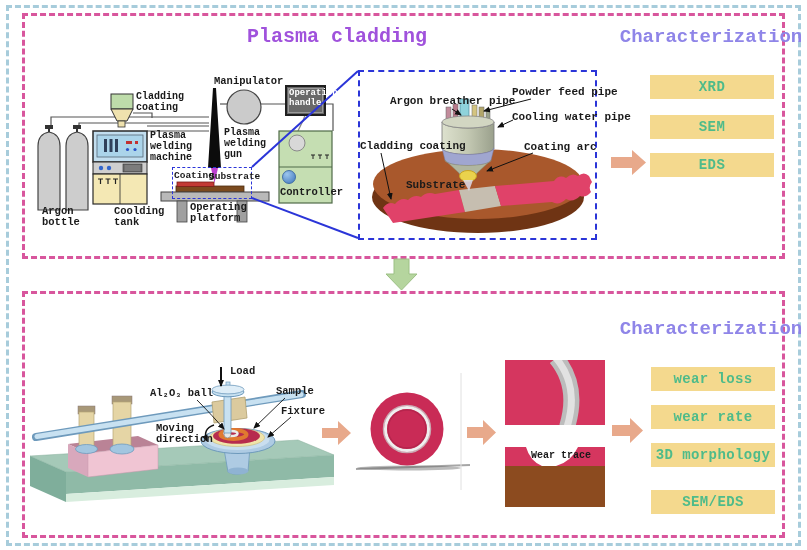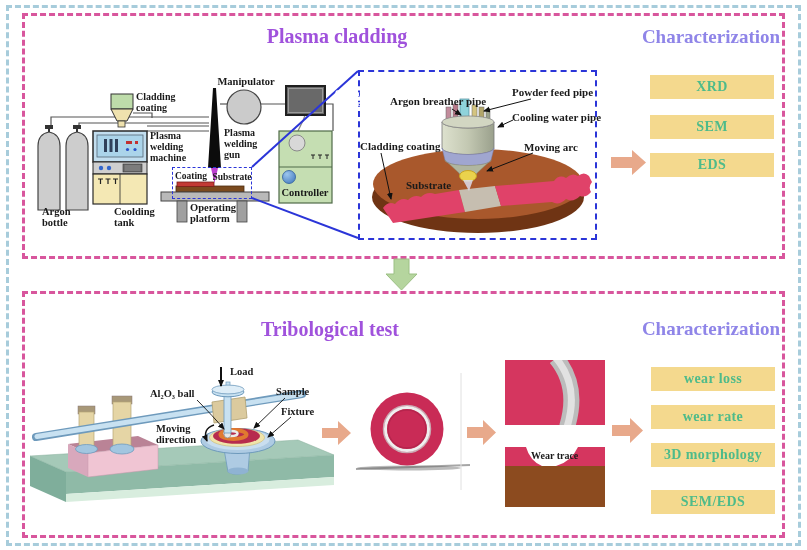--- a/index.html
+++ b/index.html
@@ -1,17 +1,17 @@
 <!DOCTYPE html>
 <html style="--frame-blue: #A7CCDB; --frame-pink: #D8569D; --inset-blue: #2B35D8; --title-purple: #A052DC; --title-violet: #8F85E8; --button-bg: #F4D98E; --button-text: #4EBB8A; --arrow-salmon: #E8A98B; --arrow-green: #B5D59E; --label-dark: #1a1a1a;"><head>
 <meta charset="utf-8">
 <style>
   html,body{margin:0;padding:0;background:#fff;}
   #fig{position:relative;width:807px;height:550px;background:#fff;outline:1px solid #c9c9c9;
-       font-family:Liberation Serif, serif;overflow:hidden;}
+       font-family:Liberation Mono, monospace;overflow:hidden;}
   .dashed-frame{position:absolute;z-index:0;pointer-events:none;}
   .outer-frame{left:6px;top:5px;width:789px;height:535px;border:3px dashed var(--frame-blue,#A7CCDB);}
   .section-box{border:3px dashed var(--frame-pink,#D8569D);}
   .box-top{left:22px;top:13px;width:757px;height:240px;}
   .box-bottom{left:22px;top:291px;width:757px;height:241px;}
   svg#art{position:absolute;left:0;top:0;z-index:1;}
   .inset-box{position:absolute;z-index:2;left:358px;top:70px;width:235px;height:166px;
              border:2.5px dashed var(--inset-blue,#2B35D8);pointer-events:none;}
   .zoom-src{position:absolute;z-index:2;left:172px;top:167px;width:78px;height:30px;
             border:1.5px dashed var(--inset-blue,#2B35D8);pointer-events:none;}
@@ -246,48 +246,47 @@
       <path d="M612,425 L630,425 L630,418 L643,430.5 L630,443 L630,436 L612,436 Z" fill="#E8A98B"></path>
       <path d="M394,259 L409,259 L409,274 L417,274 L401.5,290 L386,274 L394,274 Z" fill="#B5D59E" stroke="#9CC084"></path>
     </g>
   </svg>
 
   <div class="inset-box"></div>
   <div class="zoom-src"></div>
 
   <div class="title t-purple" style="left:237px;top:25px;width:200px;">Plasma cladding</div>
   <div class="title t-violet" style="left:616px;top:26px;width:190px;">Characterization</div>
-  <div class="title t-purple" style="left:230px;top:318px;width:200px;">Tribological test</div>
   <div class="title t-violet" style="left:616px;top:318px;width:190px;">Characterization</div>
 
   <div class="btn" style="left:650px;top:75px;">XRD</div>
   <div class="btn" style="left:650px;top:153px;">EDS</div>
   <div class="btn" style="left:650px;top:115px;">SEM</div>
   <div class="btn" style="left:651px;top:405px;">wear rate</div>
   <div class="btn" style="left:651px;top:367px;">wear loss</div>
   <div class="btn" style="left:651px;top:443px;">3D morphology</div>
   <div class="btn" style="left:651px;top:490px;">SEM/EDS</div>
 
   <div class="lbl ctr nw" style="left:214px;top:76px;width:64px;font-size:10.5px;">Manipulator</div>
   <div class="lbl" style="left:136px;top:92px;width:50px;font-size:10px;">Cladding coating</div>
   <div class="lbl" style="left:150px;top:131px;width:48px;font-size:10px;">Plasma welding machine</div>
   <div class="lbl" style="left:224px;top:128px;width:46px;font-size:10px;">Plasma welding gun</div>
-  <div class="lbl white" style="left:289px;top:89px;width:40px;font-size:9px;margin-left:46px;">Operation handle</div>
+  <div class="lbl white" style="left:289px;top:89px;width:40px;font-size:9px;">Operation handle</div>
   <div class="lbl ctr nw" style="left:280px;top:187px;width:50px;font-size:10.5px;">Controller</div>
   <div class="lbl ctr nw" style="left:174px;top:171px;width:34px;font-size:9.5px;">Coating</div>
   <div class="lbl ctr nw" style="left:209px;top:172px;width:46px;font-size:9.5px;">Substrate</div>
   <div class="lbl" style="left:190px;top:202px;width:54px;font-size:10.5px;">Operating platform</div>
   <div class="lbl" style="left:42px;top:206px;width:40px;font-size:10.5px;">Argon bottle</div>
   <div class="lbl" style="left:114px;top:206px;width:48px;font-size:10.5px;">Coolding tank</div>
 
   <div class="lbl nw" style="left:390px;top:96px;font-size:11px;">Argon breather pipe</div>
   <div class="lbl nw" style="left:512px;top:87px;font-size:11px;">Powder feed pipe</div>
   <div class="lbl nw" style="left:512px;top:112px;font-size:11px;">Cooling water pipe</div>
   <div class="lbl nw" style="left:360px;top:141px;font-size:11px;">Cladding coating</div>
-  <div class="lbl nw" style="left:524px;top:142px;font-size:11px;">Moving arc</div>
+  <div class="lbl nw" style="left:524px;top:142px;font-size:11px;">Coating arc</div>
   <div class="lbl nw" style="left:406px;top:180px;font-size:11px;">Substrate</div>
 
   <div class="lbl nw" style="left:230px;top:366px;font-size:10.5px;">Load</div>
   <div class="lbl nw" style="left:150px;top:388px;font-size:10.5px;">Al₂O₃ ball</div>
   <div class="lbl nw" style="left:276px;top:386px;font-size:10.5px;">Sample</div>
   <div class="lbl nw" style="left:281px;top:406px;font-size:10.5px;">Fixture</div>
   <div class="lbl" style="left:156px;top:423px;width:54px;font-size:10.5px;">Moving direction</div>
   <div class="lbl nw" style="left:531px;top:451px;font-size:10px;">Wear trace</div>
 
 </div>

